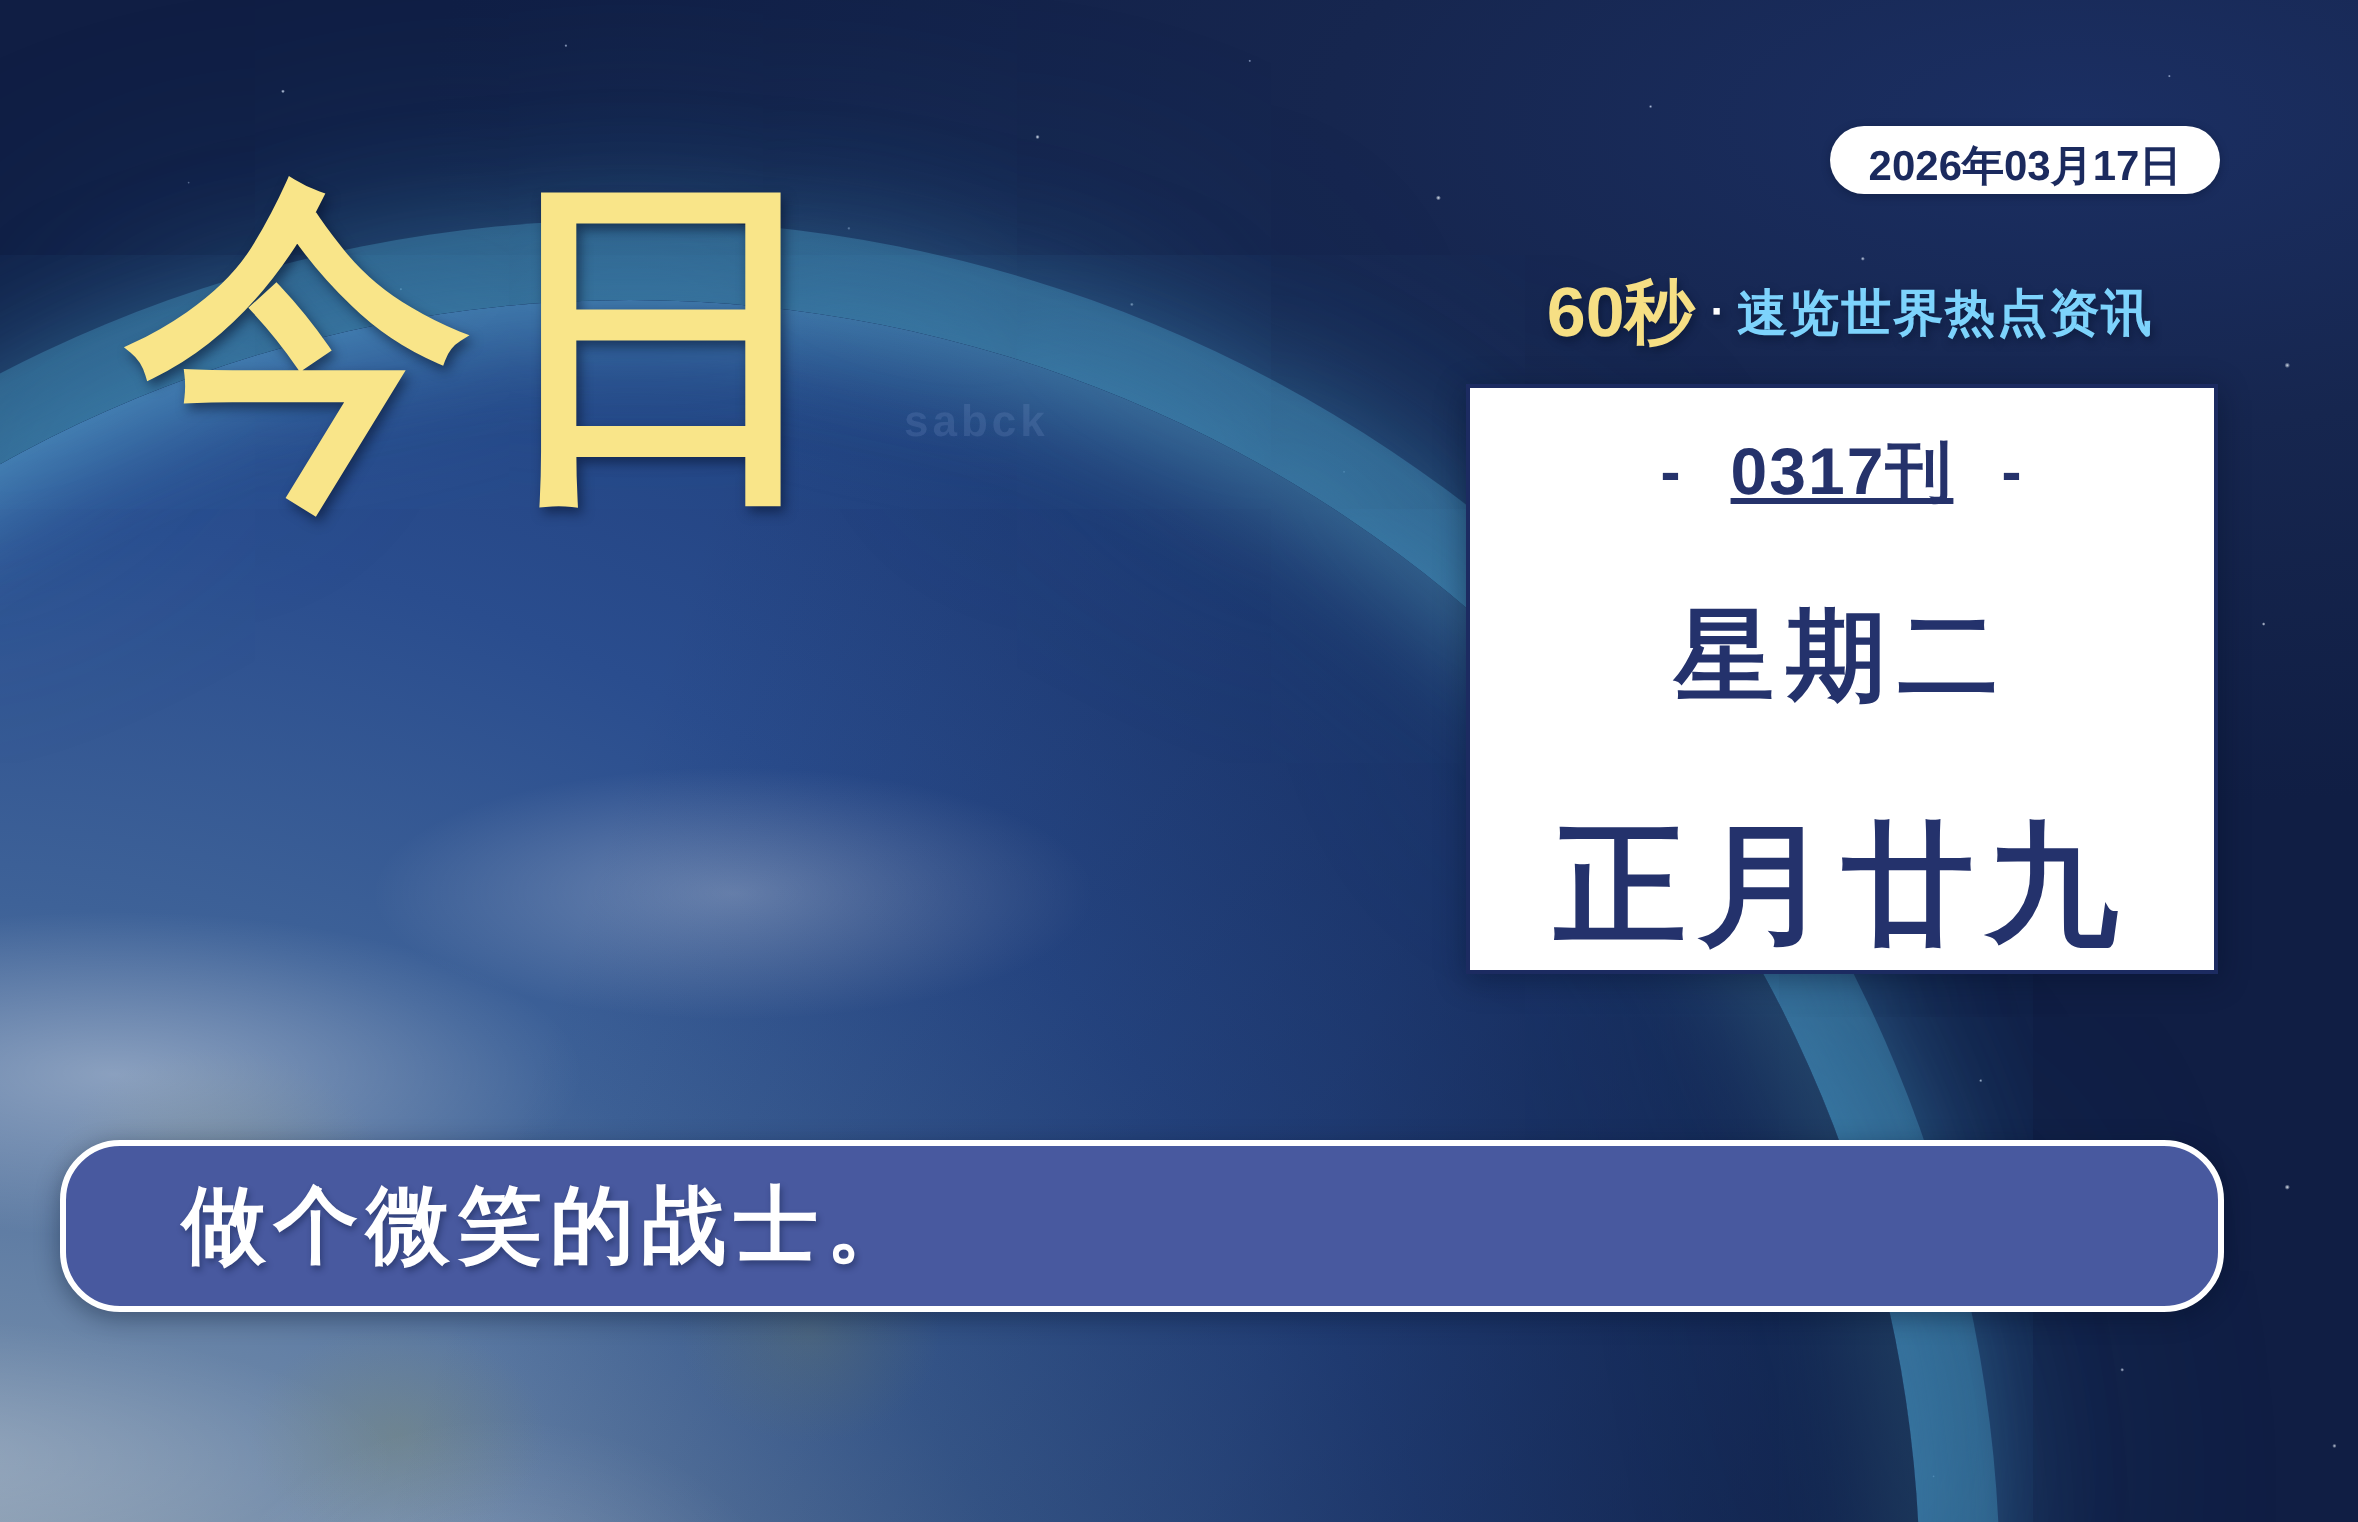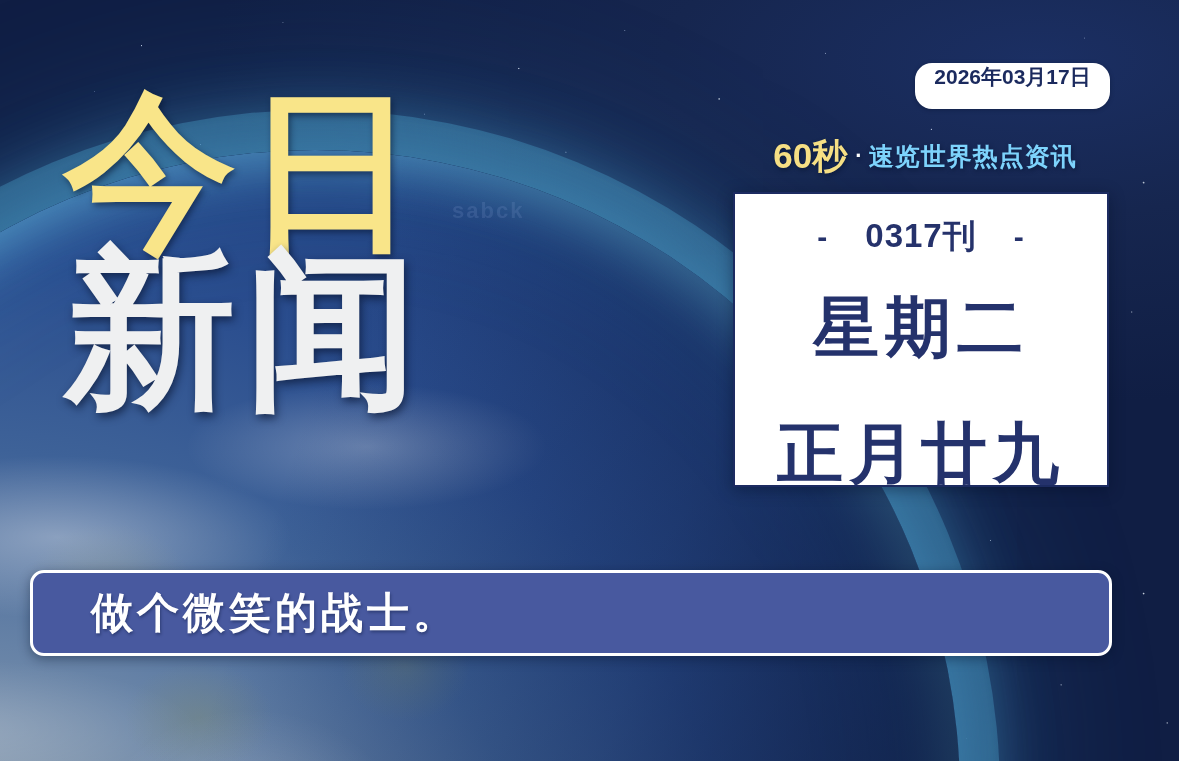--- a/index.html
+++ b/index.html
@@ -157,24 +157,24 @@
   .title-xinwen {
     color:#eff0f1;
     margin-left:-14px;
     text-shadow:2px 4px 8px rgba(6,16,42,.62);
   }
 
   
   .date-badge {
     position:absolute;
     left:915px; top:63px;
-    width:195px; height:46px;
+    width:195px; height:34px;
     background:#ffffff;
     border-radius:17px;
-    display:flex; align-items:flex-start; justify-content:center;
+    display:flex; align-items:flex-end; justify-content:center;
     color:#1b2a5e;
     font-size:21px; font-weight:700;
     letter-spacing:0px;
     box-shadow:0 1px 4px rgba(5,14,38,.35);
   }
 
   .tagline {
     position:absolute;
     left:740px; top:136px;
     width:370px; height:40px;
@@ -203,42 +203,42 @@
     box-shadow:0 3px 14px rgba(5,14,38,.42);
   }
   .issue-row {
     display:flex; align-items:center; justify-content:center;
     color:#25326b;
     font-size:33px; font-weight:700;
     letter-spacing:1px;
     margin-top:6px;
   }
   .issue-dash { font-size:30px; font-weight:700; }
-  .issue-text { margin:0 37px; }
+  .issue-text { margin:0 24px;text-decoration:underline; }
   .weekday {
     color:#24326c;
-    font-size:66px; font-weight:700;
+    font-size:50px; font-weight:700;
     letter-spacing:6px;
-    margin-top:24px;
+    margin-top:36px;
   }
   .lunar {
     color:#24326c;
     font-size:66px; font-weight:700;
     letter-spacing:6px;
     margin-top:36px;
   }
 
   
   .motto-bar {
     position:absolute;
     left:30px; top:570px;
     width:1082px; height:86px;
     background:#48599f;
     border:3px solid #ffffff;
-    border-radius:14px;
+    border-radius:30px;
     display:flex; align-items:center;
     padding-left:58px;
     box-shadow:0 3px 12px rgba(5,14,38,.40);
   }
   .motto-text {
     color:#ffffff;
     font-size:42px; font-weight:700;
     letter-spacing:4px;
     white-space:nowrap;
     text-shadow:1px 2px 3px rgba(10,22,58,.40);
@@ -258,21 +258,20 @@
   <div class="earth-wrap">
     <div class="earth-surface"></div>
     <div class="earth-rim"></div>
     <div class="earth-term"></div>
   </div>
 
   <div class="watermark">sabck</div>
 
   <div class="title-block">
     <span class="title-line title-jinri">今日</span>
-    <span class="title-line title-xinwen">新闻</span>
   </div>
 
   <div class="date-badge">
     <span>2026年03月17日</span>
   </div>
 
   <div class="tagline">
     <span class="tag-60">60秒</span>
     <span class="tag-dot">·</span>
     <span class="tag-rest">速览世界热点资讯</span>

